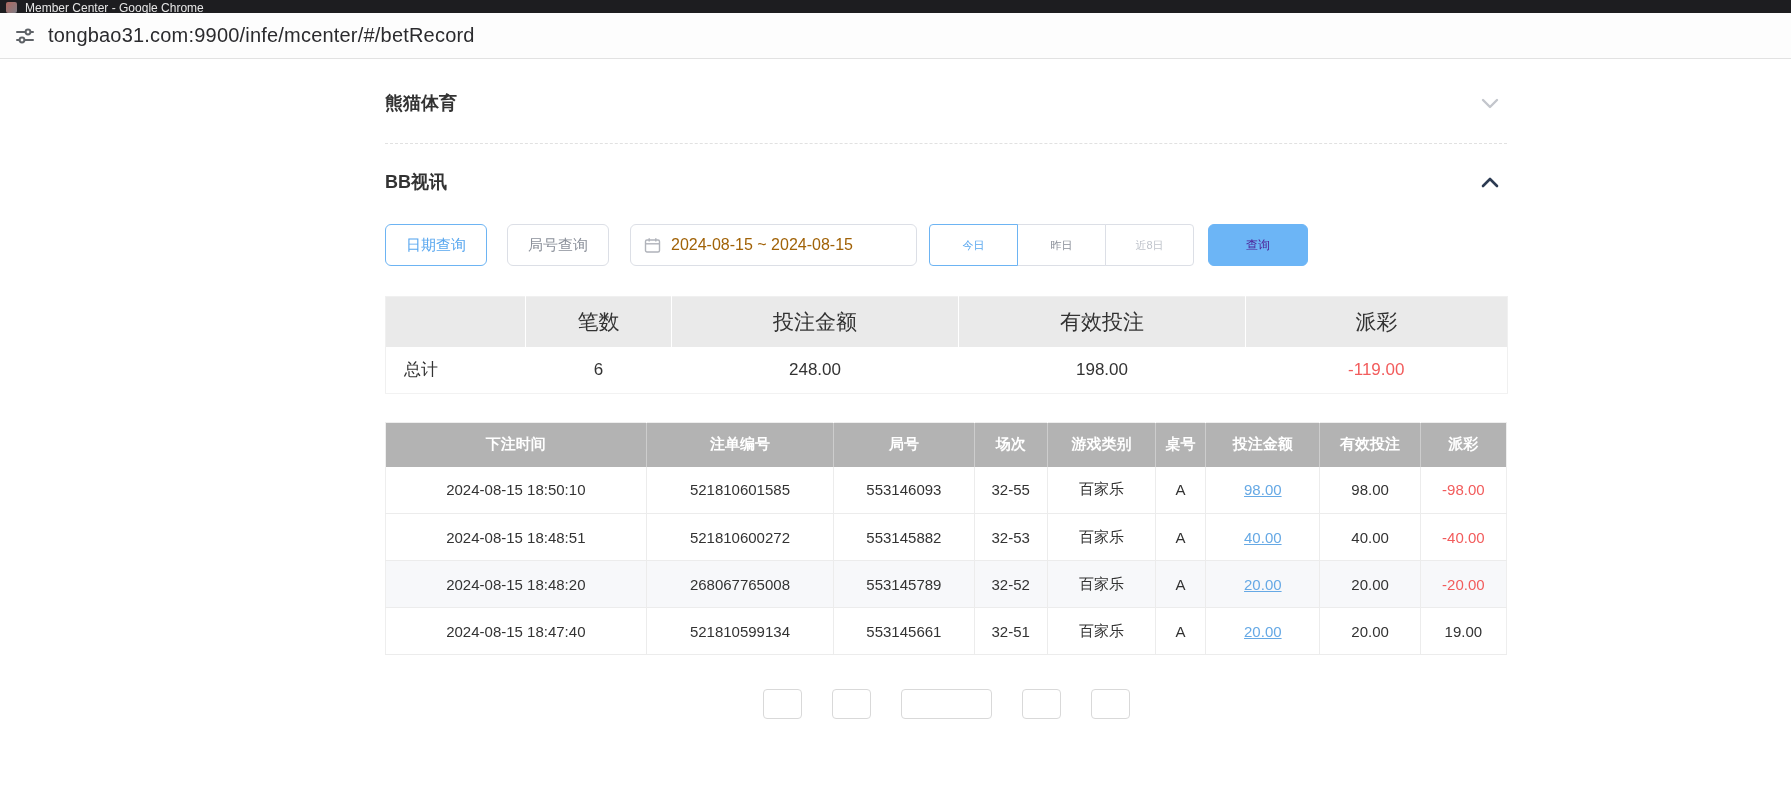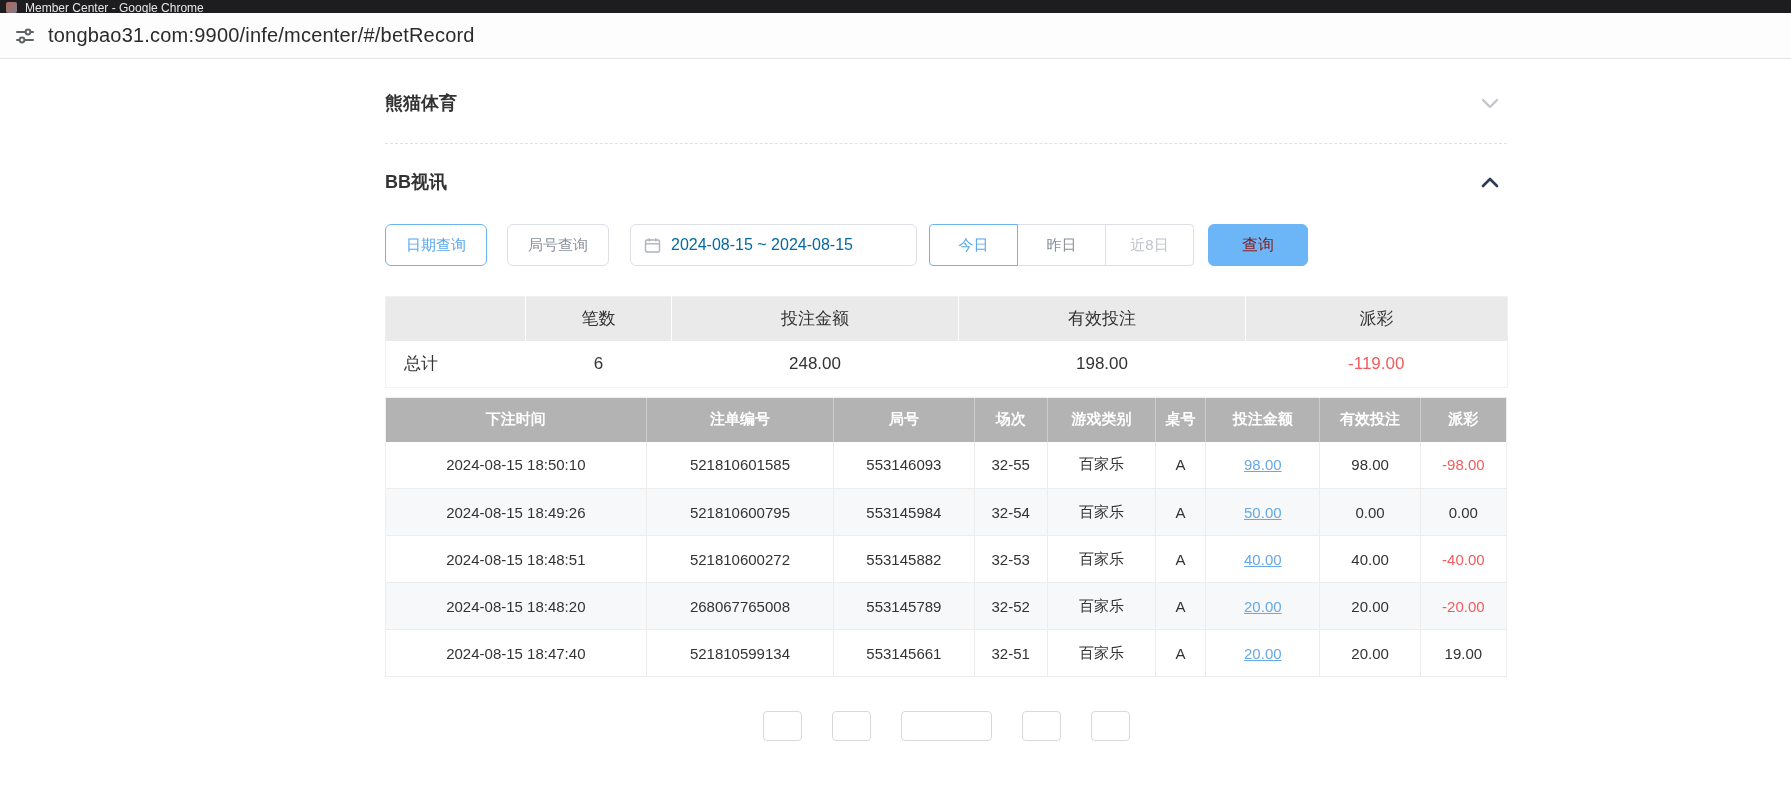--- a/index.html
+++ b/index.html
@@ -26,48 +26,48 @@
   .section-row.bb { padding:26px 6px 0 0; }
   .section-title { font-size:18px; font-weight:bold; color:#333; line-height:24px; }
   .chev { width:22px; height:22px; }
 
   
   .filterbar { margin-top:30px; display:flex; align-items:center; height:42px; }
   .btn { height:42px; display:inline-flex; align-items:center; justify-content:center;
     font-size:15px; background:#fff; border:1px solid #dcdfe6; border-radius:6px;
     cursor:pointer; padding:16px 20px; color:#8a8f99; }
   .btn.blue { border-color:#6db4f3; color:#57a6ef; }
-  .btn.solid { background:#6cb5f6; border-color:#6cb5f6; color:#7f1d1d; font-size:16px; width:100px; border-radius:6px; }
+  .btn.solid { background:#6cb5f6; border-color:#6cb5f6; color:#4c1d95; font-size:12px; width:100px; border-radius:6px; }
   .date-input { height:42px; width:287px; border:1px solid #dcdfe6; border-radius:6px;
     display:flex; align-items:center; padding:0 13px; margin:0 12px 0 21px; cursor:pointer; }
   .date-input .cal { width:17px; height:17px; margin-right:10px; flex:0 0 auto; }
-  .date-input .date-text { font-size:16px; color:#0369a1; }
+  .date-input .date-text { font-size:16px; color:#a16207; }
   .btn-group { display:flex; margin-right:14px; }
   .gbtn { height:42px; min-width:89px; padding:0 18px; display:inline-flex; align-items:center;
-    justify-content:center; font-size:15px; border:1px solid #dcdfe6; background:#fff;
+    justify-content:center; font-size:11px; border:1px solid #dcdfe6; background:#fff;
     color:#8a8f99; margin-left:-1px; cursor:pointer; }
   .gbtn:first-child { margin-left:0; border-radius:4px 0 0 4px; }
   .gbtn:last-child { border-radius:0 4px 4px 0; }
   .gbtn.active { border-color:#6db4f3; color:#57a6ef; position:relative; z-index:1; }
   .gbtn.dim { color:#bfc3cb; }
   .sp20 { width:20px; flex:0 0 auto; }
 
   
   table { border-collapse:collapse; table-layout:fixed; }
   .summary-table { width:1122px; margin-top:30px; border:1px solid #f0f0f0; }
-  .summary-table th { background:#eaeaea; height:44px; font-size:17px; font-weight:normal;
+  .summary-table th { background:#eaeaea; height:50px; font-size:21px; font-weight:normal;
     color:#333; text-align:center; border-right:1px solid #fff; }
   .summary-table th:last-child { border-right:none; }
   .summary-table td { height:47px; font-size:17px; text-align:center; background:#fff;
     border-bottom:1px solid #f2f2f2; }
   .summary-table td.total-label { text-align:left; padding-left:18px; }
   .neg { color:#f25c5c; }
 
   
-  .bet-table { width:1122px; margin-top:9px; border:1px solid #eeeeee; }
+  .bet-table { width:1122px; margin-top:28px; border:1px solid #eeeeee; }
   .bet-table th { background:#b3b3b3; color:#fff; height:44px; font-size:15px; font-weight:bold;
     text-align:center; border-right:1px solid rgba(255,255,255,.35); }
   .bet-table th:last-child { border-right:none; }
   .bet-table td { height:47px; font-size:15px; text-align:center; border-right:1px solid #ececec;
     border-bottom:1px solid #ececec; background:#fff; }
   .bet-table td:last-child { border-right:none; }
   .bet-table tr.stripe td { background:#f7f8fa; }
   .bet-table td.link { color:#66a9e5; text-decoration:underline; cursor:pointer; }
 
   
@@ -197,31 +197,20 @@
           <td>2024-08-15 18:50:10</td>
           <td>521810601585</td>
           <td>553146093</td>
           <td>32-55</td>
           <td>百家乐</td>
           <td>A</td>
           <td class="link">98.00</td>
           <td>98.00</td>
           <td class="neg">-98.00</td>
         </tr>
-        <tr class="stripe">
-          <td>2024-08-15 18:49:26</td>
-          <td>521810600795</td>
-          <td>553145984</td>
-          <td>32-54</td>
-          <td>百家乐</td>
-          <td>A</td>
-          <td class="link">50.00</td>
-          <td>0.00</td>
-          <td>0.00</td>
-        </tr>
         <tr>
           <td>2024-08-15 18:48:51</td>
           <td>521810600272</td>
           <td>553145882</td>
           <td>32-53</td>
           <td>百家乐</td>
           <td>A</td>
           <td class="link">40.00</td>
           <td>40.00</td>
           <td class="neg">-40.00</td>

